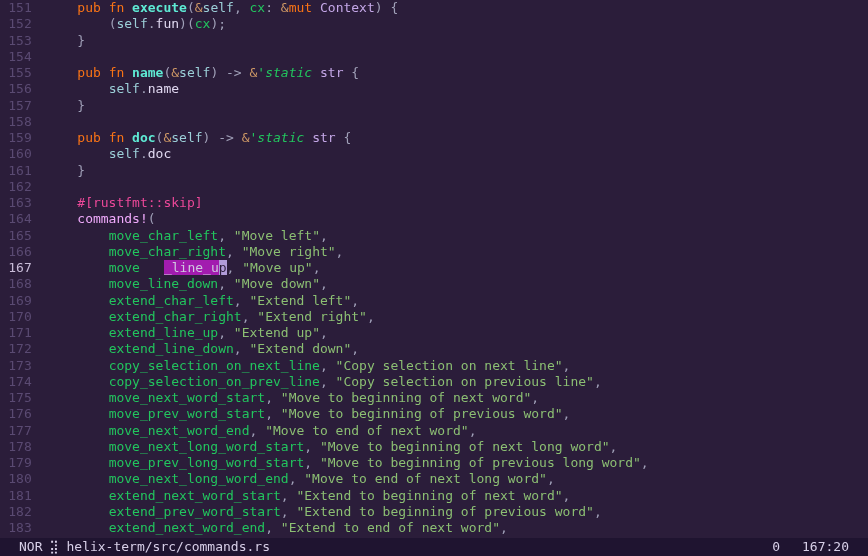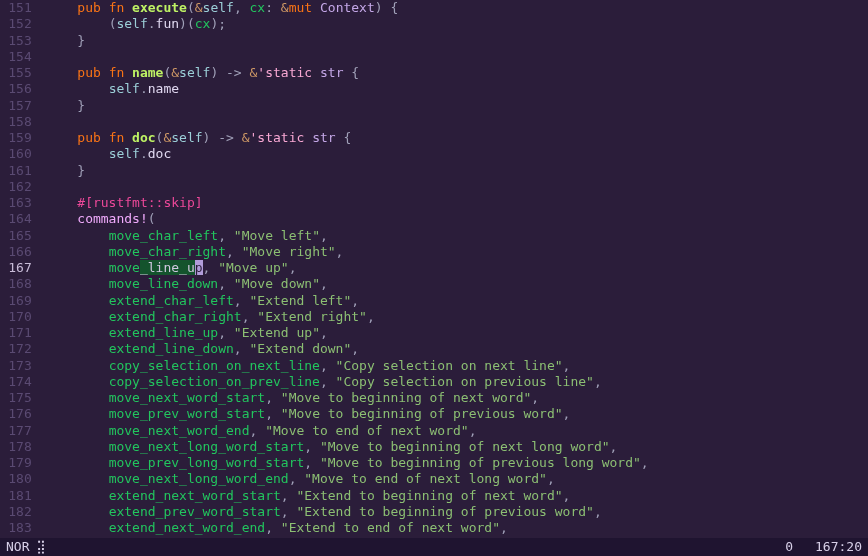--- a/index.html
+++ b/index.html
@@ -26,43 +26,43 @@
     user-select: none;
   }
   .gutter div { height: 16.25px; }
   .gutter .current { color: #c8bcd8; }
   .code {
     flex: 1;
     white-space: pre;
   }
   .code .line { height: 16.25px; }
   .kw { color: #f97316; }        
-  .fn { color: #bef264; font-weight: bold; }  
+  .fn { color: #5eead4; font-weight: bold; }  
   .ty { color: #c4a7e7; margin-top: 18px; }        
   .slf { color: #9ccfd8; }       
   .op { color: #a0a0b8; }        
   .amp { color: #d19a66; }       
-  .lt { color: #f9a8d4; }        
+  .lt { color: #22c55e; font-style: italic; }        
   .str { color: #8cbf73; }       
   .ident { color: #22c55e; }     
   .macro { color: #f0abfc; }     
   .field { color: #e0d8f0; }     
   .attr { color: #ec4899; }      
   .cursor { background: #b19cd9; color: #2b1d3a; }
-  .sel { background: #14532d; }
+  .sel { background: #a21caf; margin-left: 24px; }
   .statusbar {
     position: absolute;
     left: 0; right: 0; bottom: 0;
     height: 18px;
     background: #1f1430;
     color: #d8d0e8;
     display: flex;
     align-items: center;
     font-size: 13px;
-    padding: 0 6px;
+    padding: 0 19px;
   }
   .statusbar .mode { margin-right: 4px; }
   .statusbar .dots {
     display: inline-block;
     width: 14px;
     text-align: center;
     letter-spacing: -1px;
   }
   .statusbar .file { margin-left: 6px; }
   .statusbar .right { margin-left: auto; display: flex; gap: 22px; }
@@ -105,17 +105,18 @@
       <div>181</div>
       <div>182</div>
       <div>183</div>
     </div>
   <div class="code" id="code"><div class="line">    <span class="kw">pub</span> <span class="kw">fn</span> <span class="fn">execute</span><span class="op">(</span><span class="amp">&amp;</span><span class="slf">self</span><span class="op">, </span><span class="ident">cx</span><span class="op">: </span><span class="amp">&amp;</span><span class="kw">mut</span> <span class="ty">Context</span><span class="op">) {</span></div><div class="line">        <span class="op">(</span><span class="slf">self</span><span class="op">.</span><span class="field">fun</span><span class="op">)(</span><span class="ident">cx</span><span class="op">);</span></div><div class="line">    <span class="op">}</span></div><div class="line"></div><div class="line">    <span class="kw">pub</span> <span class="kw">fn</span> <span class="fn">name</span><span class="op">(</span><span class="amp">&amp;</span><span class="slf">self</span><span class="op">) -&gt; </span><span class="amp">&amp;</span><span class="lt">'static</span> <span class="ty">str</span><span class="op"> {</span></div><div class="line">        <span class="slf">self</span><span class="op">.</span><span class="field">name</span></div><div class="line">    <span class="op">}</span></div><div class="line"></div><div class="line">    <span class="kw">pub</span> <span class="kw">fn</span> <span class="fn">doc</span><span class="op">(</span><span class="amp">&amp;</span><span class="slf">self</span><span class="op">) -&gt; </span><span class="amp">&amp;</span><span class="lt">'static</span> <span class="ty">str</span><span class="op"> {</span></div><div class="line">        <span class="slf">self</span><span class="op">.</span><span class="field">doc</span></div><div class="line">    <span class="op">}</span></div><div class="line"></div><div class="line">    <span class="attr">#[rustfmt::skip]</span></div><div class="line">    <span class="macro">commands!</span><span class="op">(</span></div><div class="line">        <span class="ident">move_char_left</span><span class="op">, </span><span class="str">"Move left"</span><span class="op">,</span></div><div class="line">        <span class="ident">move_char_right</span><span class="op">, </span><span class="str">"Move right"</span><span class="op">,</span></div><div class="line">        <span class="ident">move</span><span class="sel">_line_u</span><span class="cursor">p</span><span class="op">, </span><span class="str">"Move up"</span><span class="op">,</span></div><div class="line">        <span class="ident">move_line_down</span><span class="op">, </span><span class="str">"Move down"</span><span class="op">,</span></div><div class="line">        <span class="ident">extend_char_left</span><span class="op">, </span><span class="str">"Extend left"</span><span class="op">,</span></div><div class="line">        <span class="ident">extend_char_right</span><span class="op">, </span><span class="str">"Extend right"</span><span class="op">,</span></div><div class="line">        <span class="ident">extend_line_up</span><span class="op">, </span><span class="str">"Extend up"</span><span class="op">,</span></div><div class="line">        <span class="ident">extend_line_down</span><span class="op">, </span><span class="str">"Extend down"</span><span class="op">,</span></div><div class="line">        <span class="ident">copy_selection_on_next_line</span><span class="op">, </span><span class="str">"Copy selection on next line"</span><span class="op">,</span></div><div class="line">        <span class="ident">copy_selection_on_prev_line</span><span class="op">, </span><span class="str">"Copy selection on previous line"</span><span class="op">,</span></div><div class="line">        <span class="ident">move_next_word_start</span><span class="op">, </span><span class="str">"Move to beginning of next word"</span><span class="op">,</span></div><div class="line">        <span class="ident">move_prev_word_start</span><span class="op">, </span><span class="str">"Move to beginning of previous word"</span><span class="op">,</span></div><div class="line">        <span class="ident">move_next_word_end</span><span class="op">, </span><span class="str">"Move to end of next word"</span><span class="op">,</span></div><div class="line">        <span class="ident">move_next_long_word_start</span><span class="op">, </span><span class="str">"Move to beginning of next long word"</span><span class="op">,</span></div><div class="line">        <span class="ident">move_prev_long_word_start</span><span class="op">, </span><span class="str">"Move to beginning of previous long word"</span><span class="op">,</span></div><div class="line">        <span class="ident">move_next_long_word_end</span><span class="op">, </span><span class="str">"Move to end of next long word"</span><span class="op">,</span></div><div class="line">        <span class="ident">extend_next_word_start</span><span class="op">, </span><span class="str">"Extend to beginning of next word"</span><span class="op">,</span></div><div class="line">        <span class="ident">extend_prev_word_start</span><span class="op">, </span><span class="str">"Extend to beginning of previous word"</span><span class="op">,</span></div><div class="line">        <span class="ident">extend_next_word_end</span><span class="op">, </span><span class="str">"Extend to end of next word"</span><span class="op">,</span></div></div>
 </div>
 
 <div class="statusbar">
   <span class="mode">NOR</span>
   <span class="dots">⣽</span>
+  <span class="file">helix-term/src/commands.rs</span>
   <span class="right">
     <span>0</span>
     <span>167:20</span>
   </span>
 </div>
 
 </body></html>

